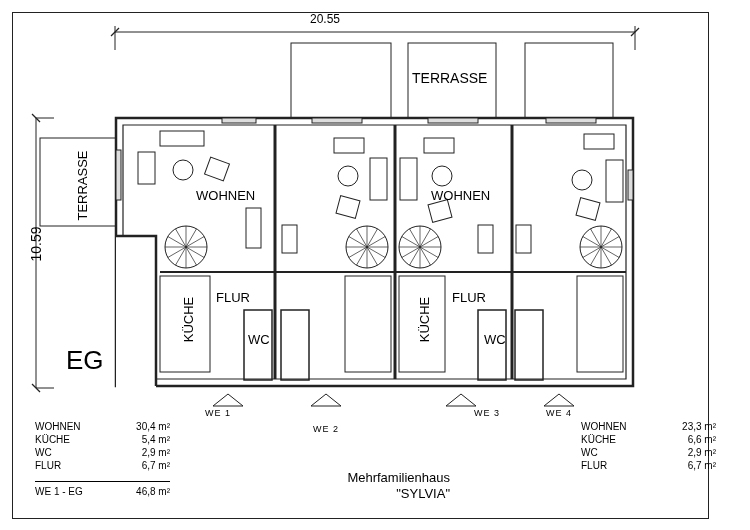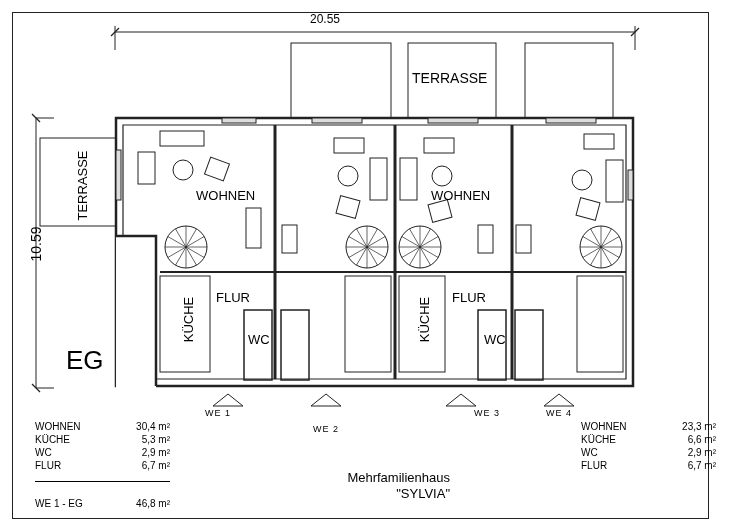--- a/index.html
+++ b/index.html
@@ -10,21 +10,21 @@
   .dim-top { left:310px; top:12px; font-size:12px; }
   .dim-left { left:16px; top:236px; font-size:14px; transform:rotate(-90deg); transform-origin:center; width:40px; text-align:center; }
   .terr-top { left:412px; top:70px; font-size:14px; }
   .terr-left { left:42px; top:178px; font-size:13px; transform:rotate(-90deg); transform-origin:center; width:80px; text-align:center; }
   .room { font-size:13px; }
   .room-rot { font-size:13px; transform:rotate(-90deg); transform-origin:center; }
   .eg { left:66px; top:345px; font-size:26px; }
   .we-label { font-size:9px; letter-spacing:1px; }
   .table { position:absolute; font-size:10px; }
   .table .row { display:flex; justify-content:space-between; height:13px; line-height:13px; }
-  .table .sep { border-top:1.2px solid #000; margin-top:9px; padding-top:15px; }
+  .table .sep { border-top:1.2px solid #000; margin-top:9px; padding-top:3px; }
   .title { position:absolute; left:300px; top:470px; width:150px; text-align:right; font-size:13px; line-height:16px; }
 </style>
 </head>
 <body>
 
 <div id="frame"></div>
 
 <svg id="plan" width="750" height="530">
   <g stroke="#222" fill="none">
 
@@ -194,21 +194,21 @@
 <div class="txt we-label" style="left:448px;top:408px;margin-left:26px;">WE 3</div>
 <div class="txt we-label" style="left:546px;top:408px;">WE 4</div>
 
 <div class="table" style="left:35px;top:420px;width:135px;">
   <div class="row">
       <span>WOHNEN</span>
       <span>30,4 m²</span>
     </div>
   <div class="row">
       <span>KÜCHE</span>
-      <span>5,3 m²</span>
+      <span>5,4 m²</span>
     </div>
   <div class="row">
       <span>WC</span>
       <span>2,9 m²</span>
     </div>
   <div class="row">
       <span>FLUR</span>
       <span>6,7 m²</span>
     </div>
   <div class="row sep">

